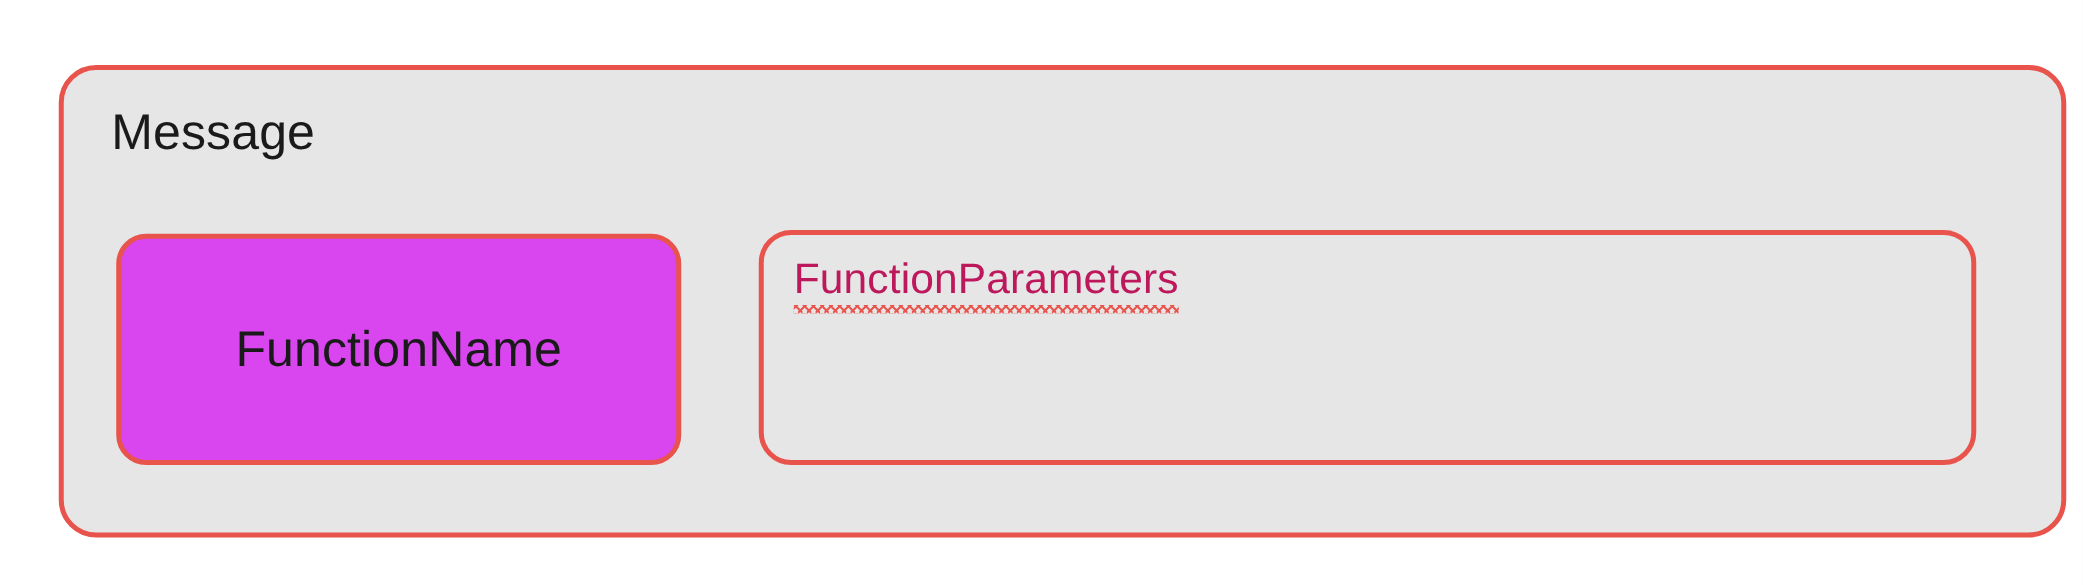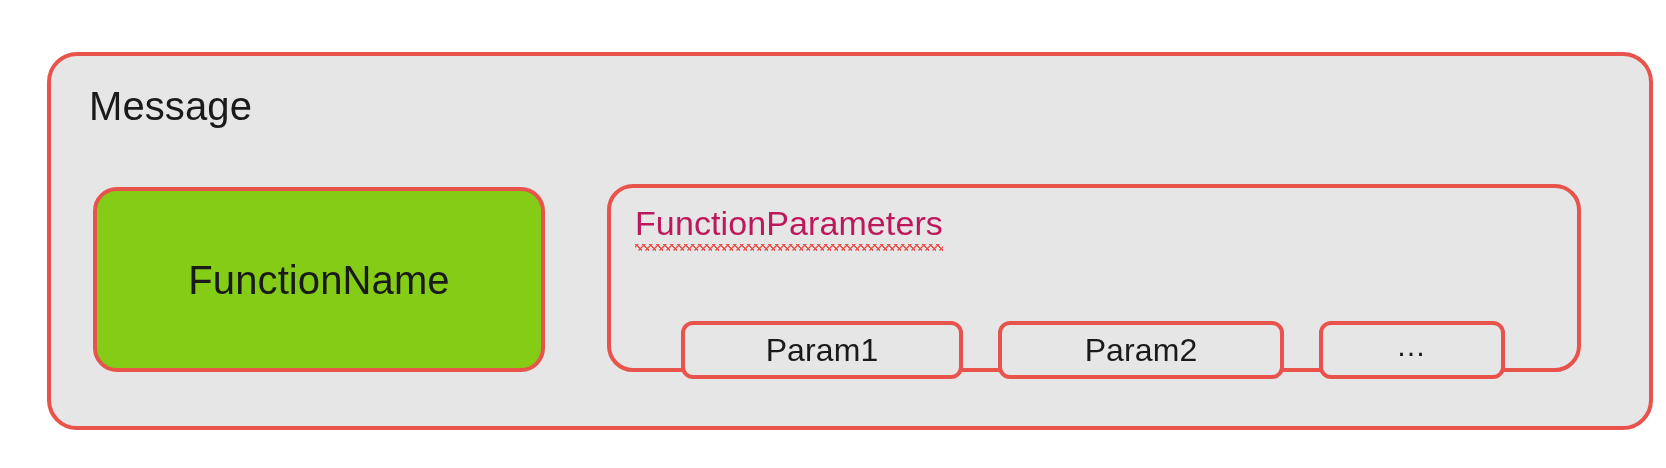--- a/index.html
+++ b/index.html
@@ -47,21 +47,21 @@
   }
 
   
   .function-name-box {
     position: absolute;
     left: 42px;
     top: 131px;
     width: 452px;
     height: 185px;
     box-sizing: border-box;
-    background: #84cc16;
+    background: #d946ef;
     border: 4px solid #e8534c;
     border-radius: 24px;
     display: flex;
     align-items: center;
     justify-content: center;
   }
 
   .function-name-label {
     font-size: 40px;
     line-height: 44px;
@@ -167,31 +167,16 @@
       <span class="function-name-label">FunctionName</span>
     </div>
 
     <div class="function-params-box">
 
       <div class="function-params-label-wrap">
         <span class="function-params-label">FunctionParameters</span>
         <span class="squiggle"></span>
       </div>
 
-      <div class="param-row">
-
-        <div class="param-box w-wide">
-          <span class="param-label">Param1</span>
-        </div>
-
-        <div class="param-box w-wide2">
-          <span class="param-label">Param2</span>
-        </div>
-
-        <div class="param-box w-narrow">
-          <span class="param-label ellipsis">…</span>
-        </div>
-
-      </div>
     </div>
 
   </div>
 </div>
 
 </body></html>

